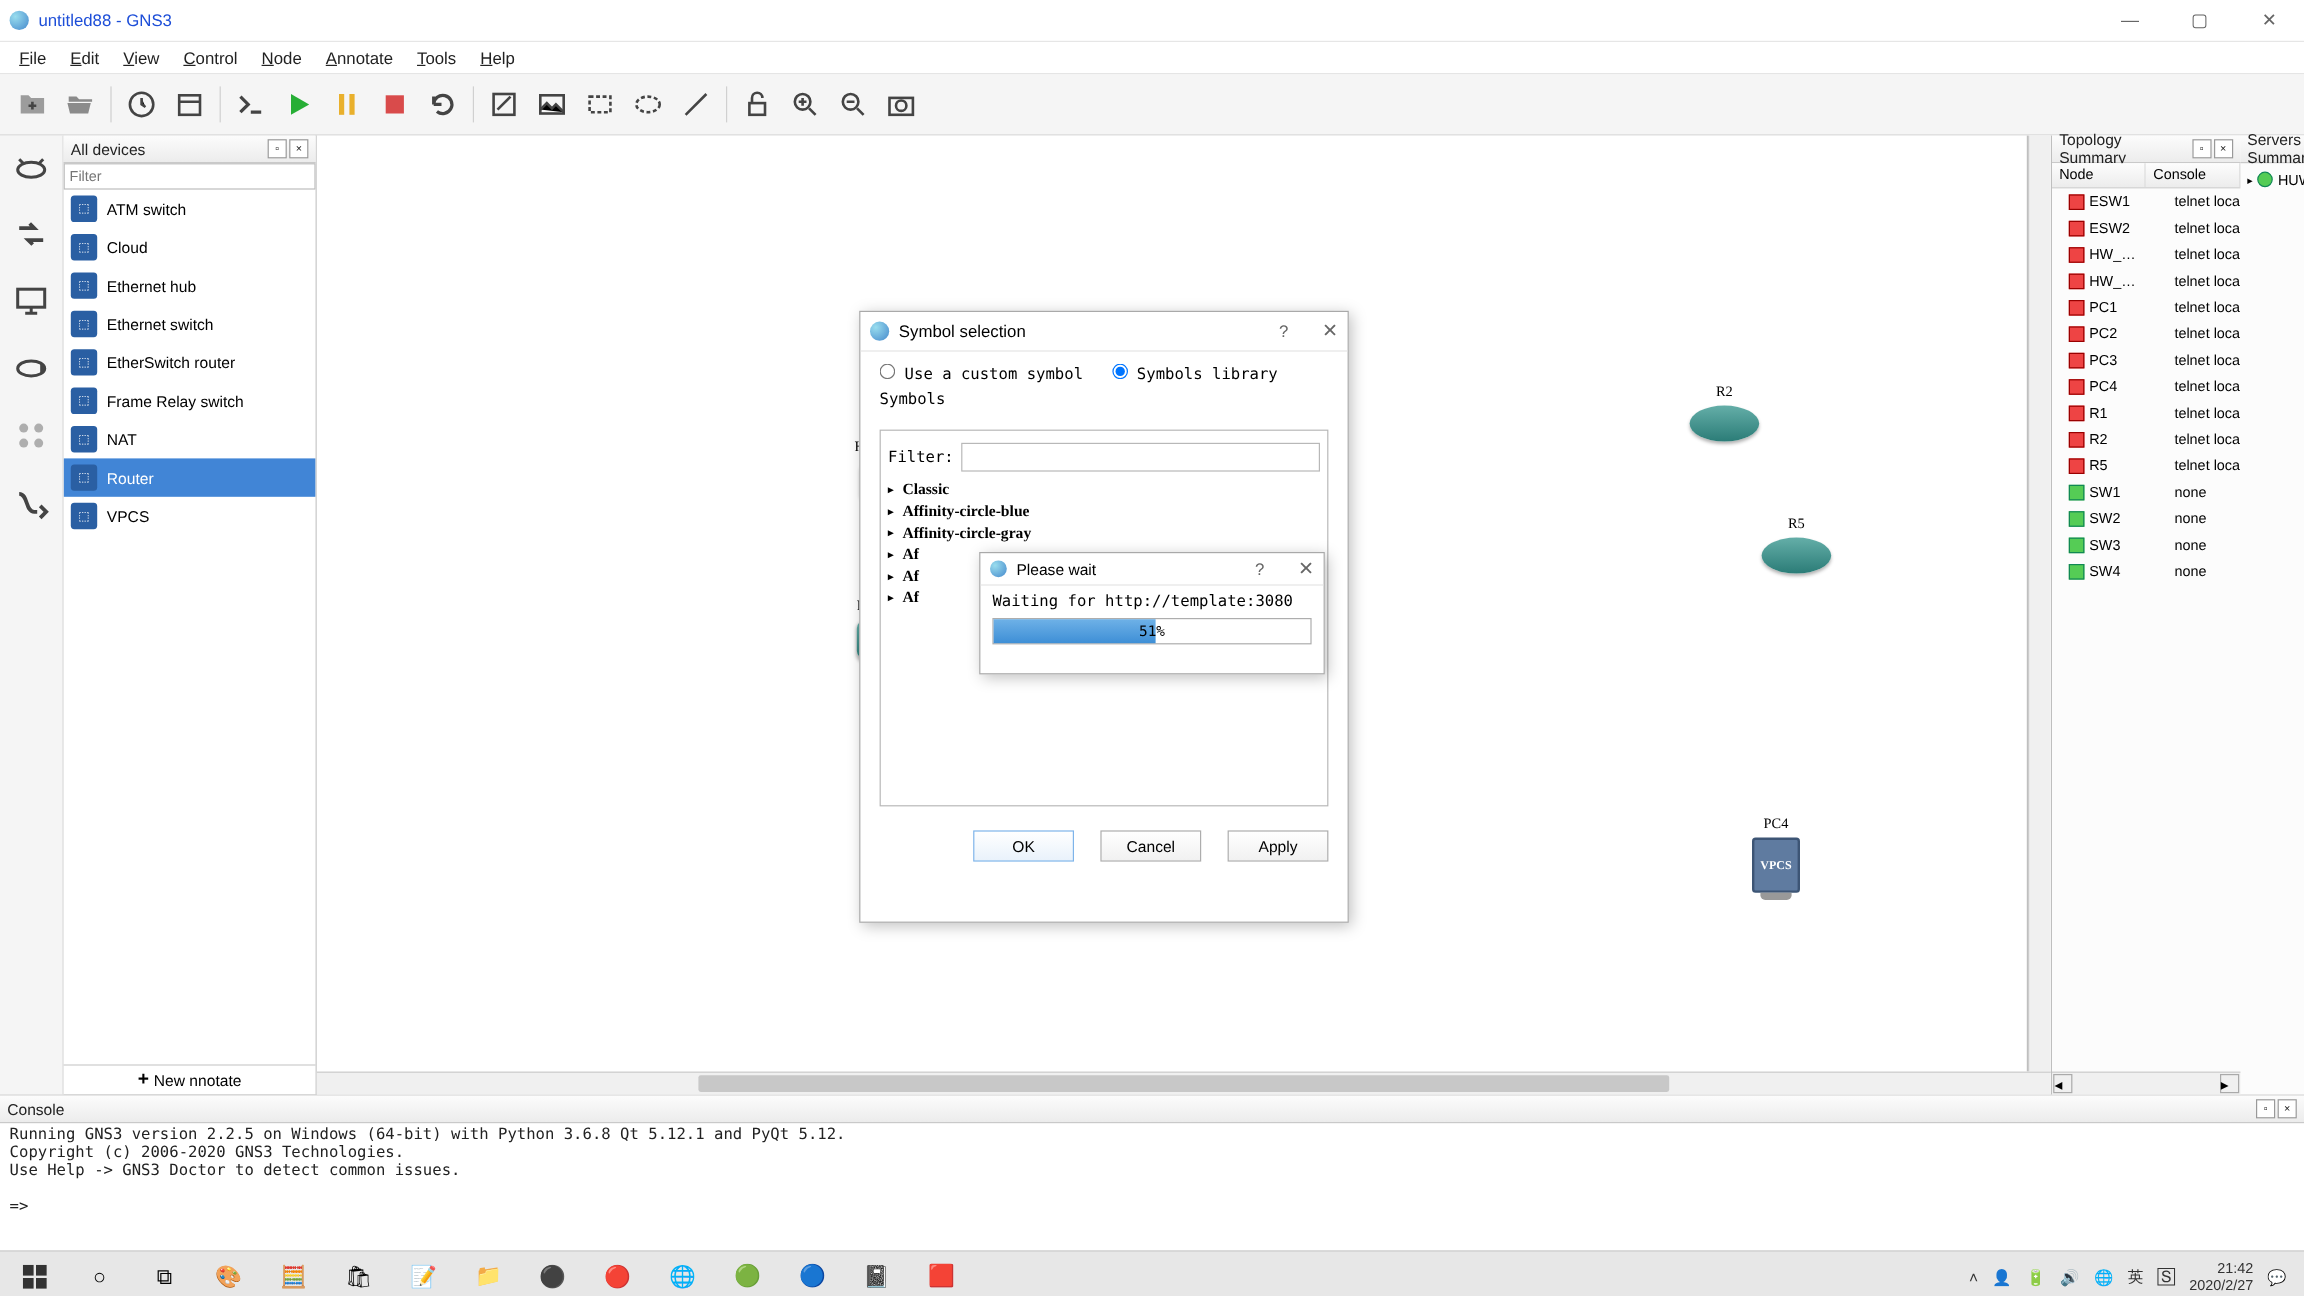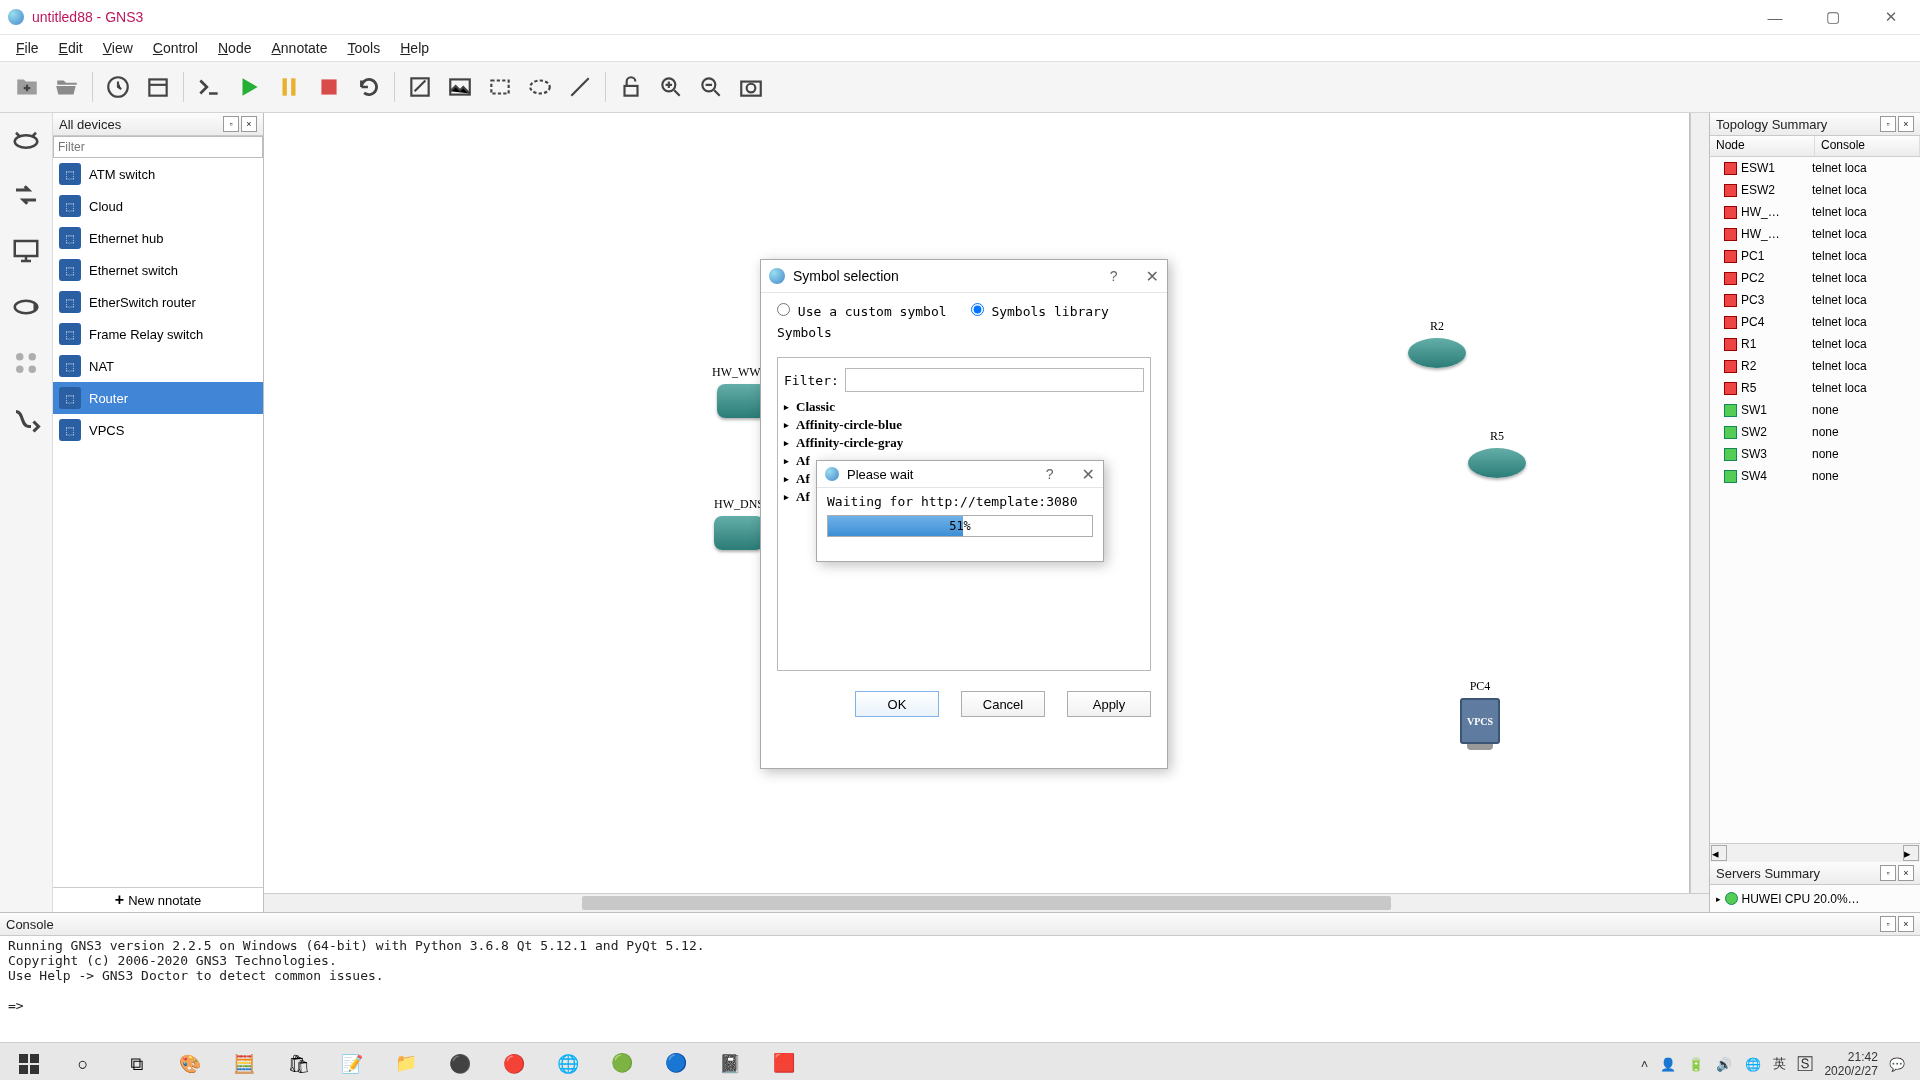--- a/index.html
+++ b/index.html
@@ -1,20 +1,20 @@
 <!DOCTYPE html>
 <html><head>
 <meta charset="utf-8">
 <style>
 html,body{margin:0;padding:0;width:1920px;height:1080px;font-family:"Segoe UI",Tahoma,sans-serif;font-size:13px;background:#fff;overflow:hidden}
 
 
 .titlebar{height:34px;background:#fff;display:flex;align-items:center;padding-left:8px;border-bottom:1px solid #e6e6e6}
 .titlebar .app-icon{width:16px;height:16px;border-radius:50%;background:radial-gradient(circle at 30% 30%,#9de,#48c);margin-right:8px}
-.titlebar .caption{font-size:14px;color:#be185d}
+.titlebar .caption{font-size:14px;color:#1d4ed8}
 .title-ctrl{display:flex;justify-content:flex-end;margin-left:auto}
 .title-btn{width:58px;height:34px;display:flex;align-items:center;justify-content:center;color:#666;font-size:15px}
 
 
 .menubar{height:26px;background:#fff;display:flex;align-items:center;padding-left:6px;border-bottom:1px solid #dfdfdf}
 .menuitem{padding:2px 10px;font-size:14px;color:#222}
 .menuitem u{text-decoration:underline}
 
 
 .toolbar{height:50px;background:#f5f5f5;display:flex;align-items:center;padding:0 8px;border-bottom:1px solid #d4d4d4;gap:2px}
@@ -50,21 +50,21 @@
 
 .node{position:absolute;display:flex;flex-direction:column;align-items:center;font-family:"Segoe UI";font-size:12px}
 .node .lbl{margin-bottom:4px;color:#000;font-weight:500}
 .node .server{width:50px;height:34px;background:linear-gradient(#64aea8,#2b7c77);border-radius:8px;box-shadow:0 2px 3px rgba(0,0,0,.3);position:relative}
 .node .vpcs{width:40px;height:46px;background:#5f7ba0;border:2px solid #3d5575;border-radius:3px;display:flex;align-items:center;justify-content:center;color:#fff;font-size:10px;font-weight:bold;box-sizing:border-box}
 .node .vpcs::after{content:"";position:absolute;bottom:-6px;left:50%;transform:translateX(-50%);width:26px;height:6px;background:#999;border-radius:0 0 4px 4px}
 .node .switch{width:54px;height:22px;background:linear-gradient(#a7bacb,#6c89a1);transform:skewX(-20deg);border-radius:2px}
 .node .router{width:58px;height:30px;background:linear-gradient(#64aea8,#2b7c77);border-radius:50%;box-shadow:0 2px 3px rgba(0,0,0,.3)}
 
 
-.rcol{width:210px;display:flex;flex-direction:column;background:#fcfcfc;border-left:1px solid #bfbfbf}
+.rcol{width:210px;display:flex;flex-direction:row;background:#fcfcfc;border-left:1px solid #bfbfbf}
 .topo{flex:1;display:flex;flex-direction:column;min-height:0}
 .topo-hdr-row{display:flex;height:20px;background:linear-gradient(#fdfdfd,#ececec);border-bottom:1px solid #cfcfcf;font-size:12px}
 .topo-hdr-row div{flex:1;padding:2px 6px;border-right:1px solid #ddd}
 .topo-body{flex:1;overflow:auto}
 .topo-row{display:flex;height:22px;align-items:center;font-size:12px}
 .topo-row .c1{width:86px;display:flex;align-items:center;gap:4px;padding-left:14px}
 .topo-row .c2{flex:1;white-space:nowrap;overflow:hidden;padding-left:2px}
 .status-sq{width:11px;height:11px;border:1px solid #900;background:#e44}
 .status-sq.green{background:#5c5;border-color:#185}
 .status-ci{width:11px;height:11px;border-radius:50%;background:#5c5;border:1px solid #185}
@@ -84,21 +84,21 @@
 .tb-item{width:54px;height:42px;display:flex;align-items:center;justify-content:center;font-size:18px}
 .tb-item.active{border-bottom:3px solid #76b9ed;box-sizing:border-box}
 .sys-tray{margin-left:auto;display:flex;align-items:center;gap:12px;padding-right:12px;font-size:13px;color:#333}
 .clock{text-align:right;font-size:12px;line-height:1.2}
 
 
 .dlg{position:absolute;background:#fff;border:1px solid #a9a9a9;box-shadow:3px 3px 12px rgba(0,0,0,.25)}
 .dlg-title{height:32px;display:flex;align-items:center;padding:0 8px;font-size:14px;gap:8px;border-bottom:1px solid #e4e4e4}
 .dlg-title .close{margin-left:auto;font-size:16px;color:#666}
 .dlg-title .help{font-size:14px;color:#666}
-#dlg-symbol{left:760px;top:259px;width:406px;height:508px}
+#dlg-symbol{left:716px;top:259px;width:406px;height:508px}
 .sym-body{padding:10px 16px;font-family:Consolas,monospace;font-size:13px}
 .rad{display:flex;align-items:center;gap:6px;margin-bottom:6px}
 .rad input{margin:0}
 .sym-list{border:1px solid #b8b8b8;height:304px;margin-top:17px;padding:4px 6px;overflow:hidden}
 .sym-item{display:flex;align-items:center;gap:2px;font-weight:bold;font-family:"Segoe UI";font-size:13px;padding:1px 0}
 .sym-item .exp{width:10px;font-size:9px}
 .filter-row{display:flex;align-items:center;gap:6px;margin-top:6px}
 .filter-row input{flex:1;height:22px;border:1px solid #b8b8b8;padding:0 4px}
 .dlg-btns{display:flex;gap:22px;justify-content:flex-end;padding:10px 16px}
 .dlg-btn{width:84px;height:26px;border:1px solid #adadad;background:linear-gradient(#fff,#f1f1f1);font-size:13px}

